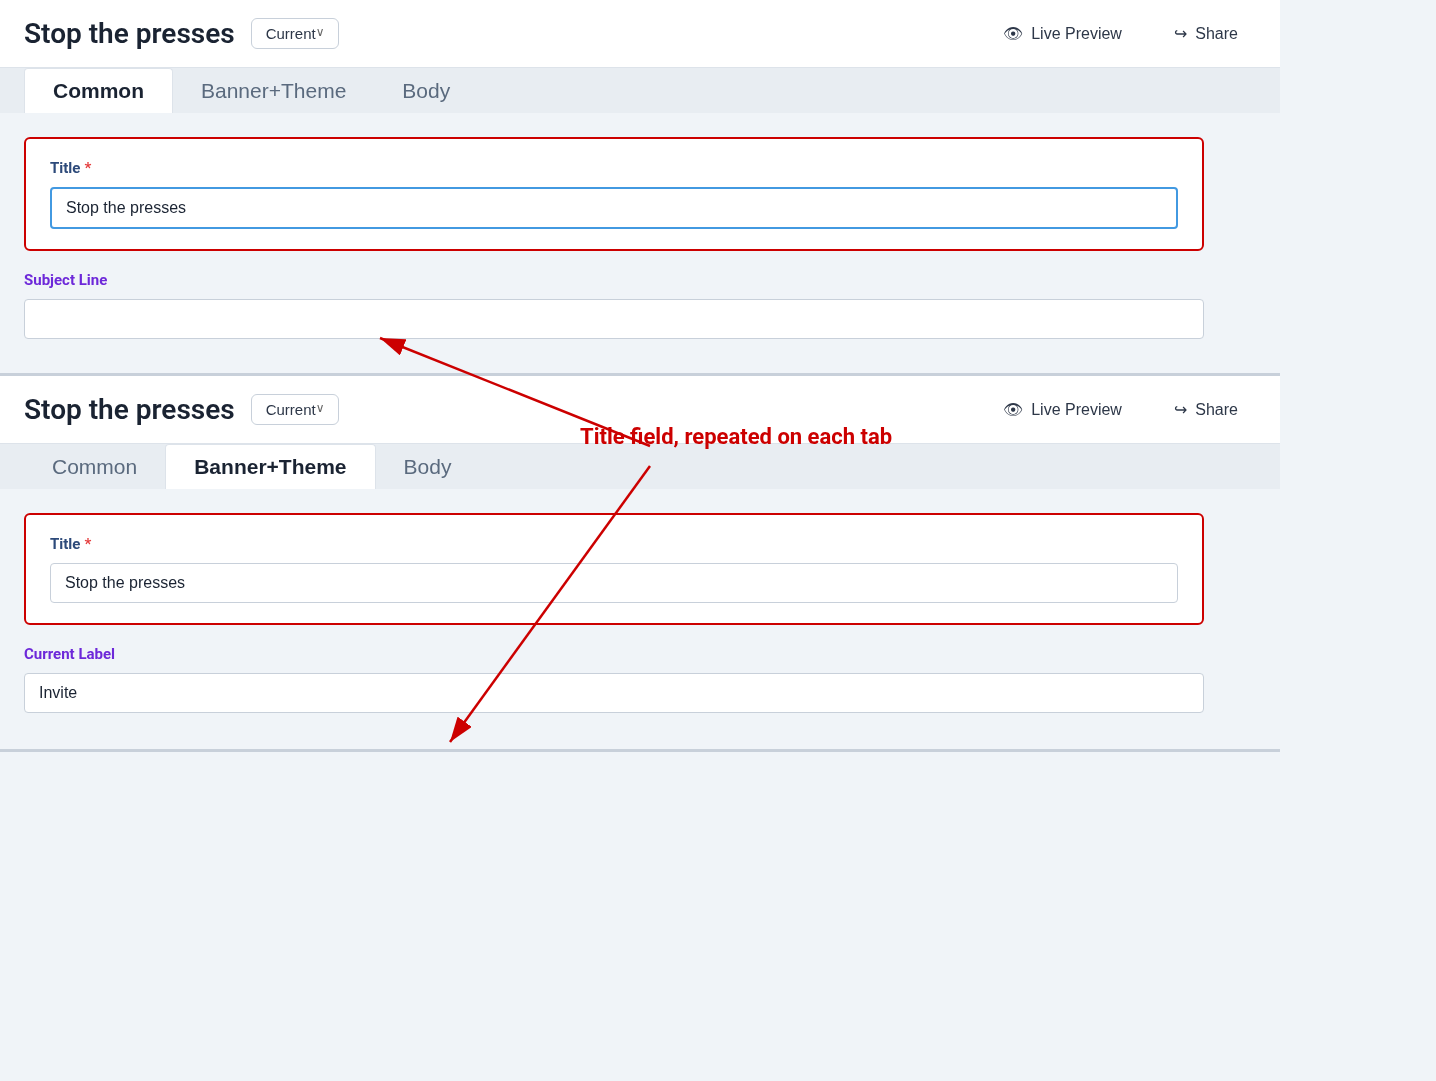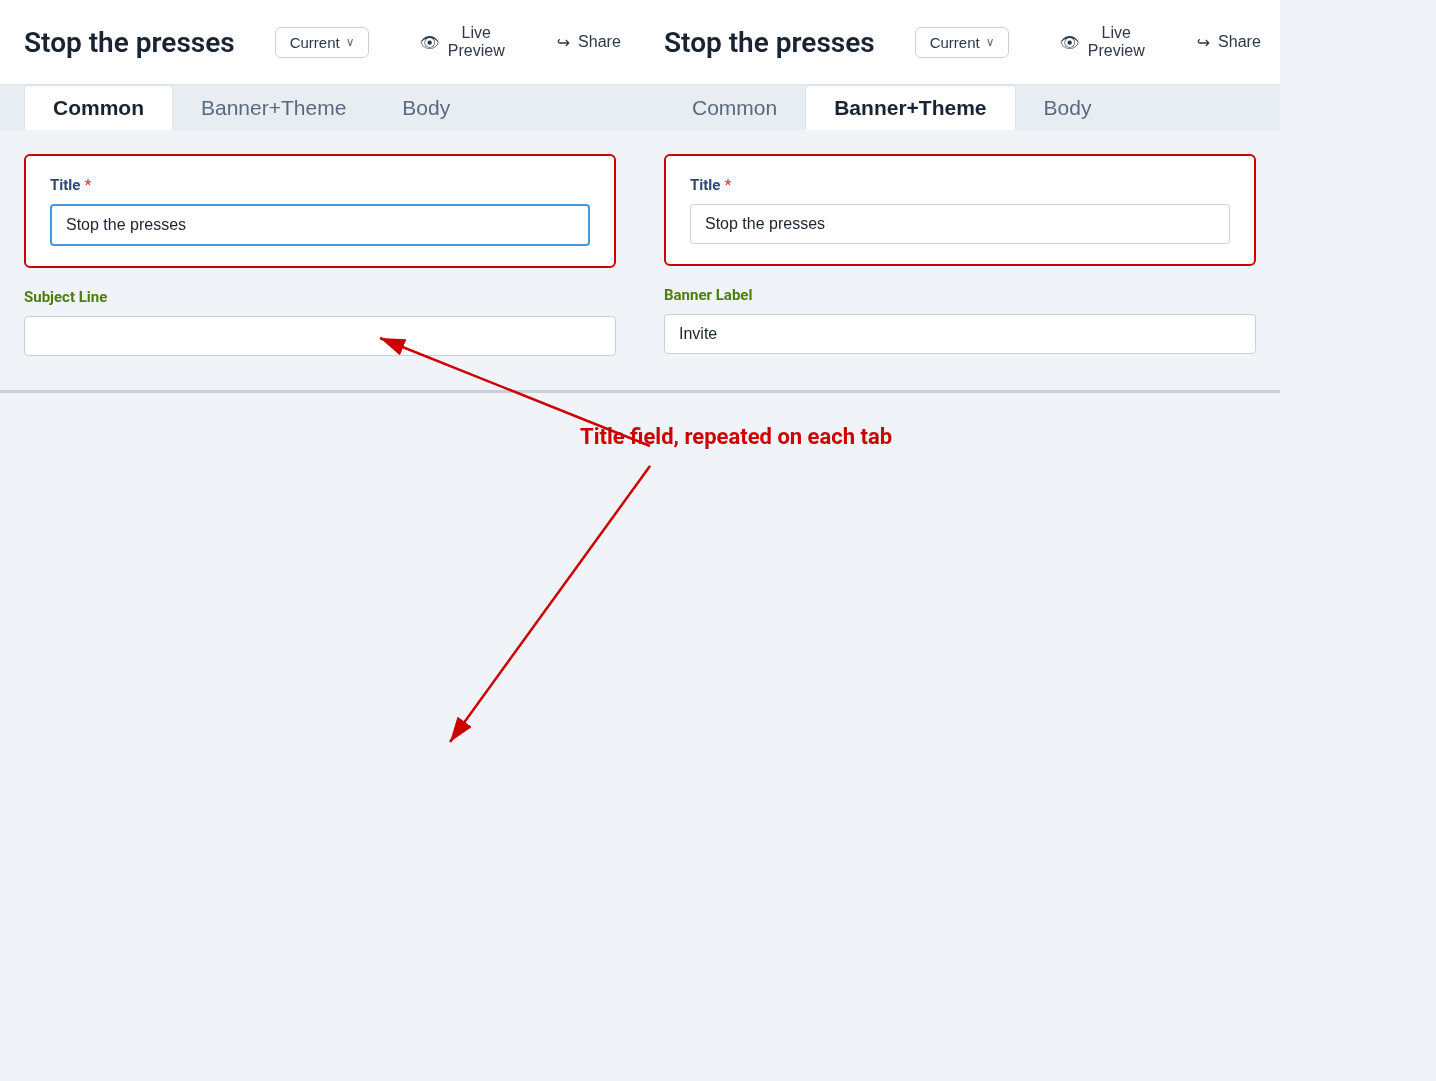--- a/index.html
+++ b/index.html
@@ -23,30 +23,28 @@
 
     .panel-title {
       font-size: 28px;
       font-weight: 600;
       color: #1a2332;
       flex: 0 0 auto;
     }
 
     .version-dropdown {
       display: flex;
-      align-items: center;
-      gap: 6px;
+      align-items: flex-start;
       border: 1px solid #c8d0da;
       border-radius: 6px;
       padding: 6px 14px;
       background: #fff;
       cursor: pointer;
       font-size: 15px;
       color: #2d3748;
-      margin-left: 24px;
     }
 
     .version-dropdown .chevron {
       font-size: 12px;
       color: #666;
     }
 
     .spacer { flex: 1; }
 
     .live-preview-btn {
@@ -159,28 +157,28 @@
       border: 1px solid #c8d0da;
     }
 
     .subject-line-section {
       max-width: 1180px;
     }
 
     .field-label-plain {
       font-size: 15px;
       font-weight: 700;
-      color: #4d7c0f;
+      color: #6d28d9;
       margin-bottom: 10px;
     }
 
     
     .panels-wrapper {
       display: flex;
-      flex-direction: row;
+      flex-direction: column;
       width: 1280px;
     }
 
     .panel-section {
       border-bottom: 3px solid #c8d0da;
     }
 
     
     .overlay {
       position: absolute;
@@ -280,21 +278,21 @@
 
       <div class="form-card">
         <div class="field-label">
           <span>Title</span>
           <span class="required-star">*</span>
         </div>
         <input class="text-input no-focus" type="text" value="Stop the presses" style="">
       </div>
 
       <div class="subject-line-section">
-        <div class="field-label-plain">Banner Label</div>
+        <div class="field-label-plain">Current Label</div>
         <input class="text-input no-focus" type="text" value="Invite" style="">
       </div>
     </div>
   </div>
 
 </div>
 
 <div class="overlay">
   <svg style="position:absolute;top:0;left:0;width:1280px;height:1081px;overflow:visible;">
 

